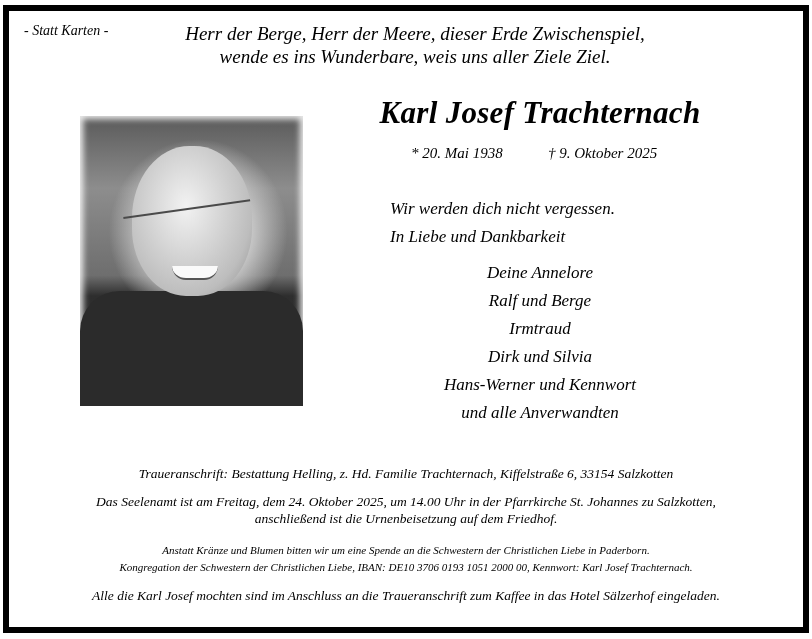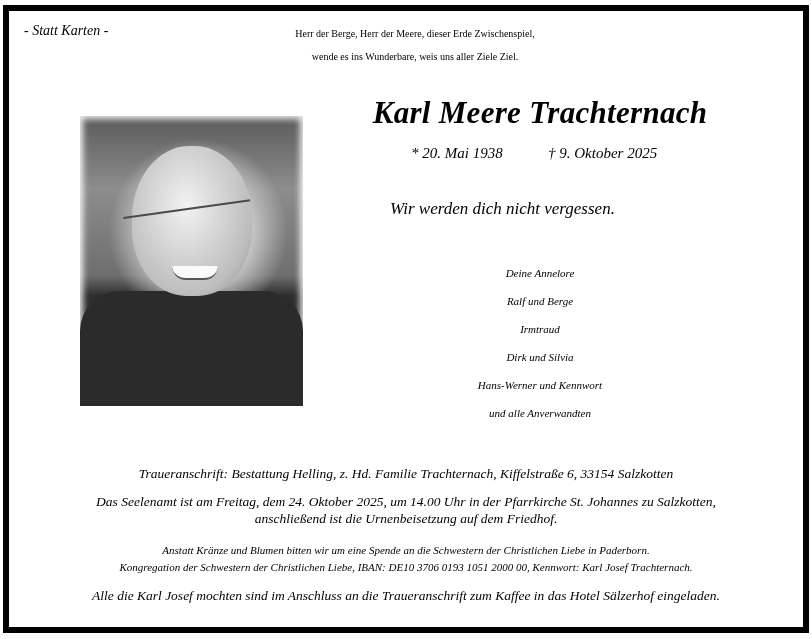--- a/index.html
+++ b/index.html
@@ -3,21 +3,21 @@
   <meta charset="utf-8">
   <style>
     html, body { margin: 0; padding: 0; background: #ffffff; }
     body { width: 812px; height: 639px; position: relative; overflow: hidden;
            font-family: "Liberation Serif", "DejaVu Serif", serif; color: #000; }
     .frame { position: absolute; left: 3px; top: 5px; width: 794px; height: 616px;
              border: 6px solid #000; background: #fff; }
     .abs { position: absolute; }
     .statt { left: 24px; top: 23px; font-size: 14px; font-style: italic; }
     .motto { left: 150px; top: 22px; width: 530px; text-align: center;
-             font-size: 10px; line-height: 23px; }
+             font-size: 19px; font-style: italic; line-height: 23px; }
     .photo { left: 80px; top: 116px; width: 223px; height: 290px;
              background:
                radial-gradient(ellipse 40% 32% at 53% 40%, #e8e8e8 0%, #cfcfcf 55%, rgba(0,0,0,0) 100%),
                linear-gradient(180deg, #5a5a5a 0%, #8d8d8d 25%, #6e6e6e 55%, #2e2e2e 62%, #262626 100%);
              box-shadow: 0 0 6px 3px rgba(255,255,255,0.9) inset; filter: blur(0.3px); }
     .photo-inner { position: absolute; inset: 0; }
     .head { position: absolute; left: 52px; top: 30px; width: 120px; height: 150px;
             border-radius: 48% 48% 45% 45%; background: radial-gradient(ellipse at 45% 40%, #f2f2f2, #bdbdbd 70%, #8a8a8a); }
     .glasses { position: absolute; left: 44px; top: 92px; width: 128px; height: 18px;
                border-top: 2px solid #4a4a4a; transform: rotate(-8deg); }
@@ -26,21 +26,21 @@
     .shirt { position: absolute; left: 0; top: 175px; width: 223px; height: 115px;
              background: #2b2b2b; border-radius: 40px 40px 0 0; }
     .name { left: 330px; top: 95px; width: 420px; text-align: center;
             font-size: 31px; font-weight: bold; font-style: italic; letter-spacing: 0.3px; }
     .dates { left: 400px; top: 145px; width: 300px; font-size: 15px; font-style: italic; }
     .dates .born { position: absolute; left: 11px; }
     .dates .died { position: absolute; left: 148px; }
     .closing { left: 390px; top: 195px; width: 300px; text-align: left;
                font-size: 17px; font-style: italic; line-height: 28px; }
     .family { left: 390px; top: 259px; width: 300px; text-align: center;
-              font-size: 11px; font-style: italic; line-height: 28px; }
+              font-size: 17px; font-style: italic; line-height: 28px; }
     .info { left: 14px; width: 784px; text-align: center; font-style: italic; font-size: 13.5px;
             line-height: 17px; }
     .info.addr { top: 465px; text-align: center; }
     .info.mass { top: 493px; }
     .info.donate { top: 542px; font-size: 11px; }
     .info.invite { top: 587px; }
   </style>
 </head>
 <body>
 
@@ -55,29 +55,30 @@
 
 <div class="abs photo" title="Schwarz-Weiß-Portrait von Karl Josef Trachternach">
   <div class="photo-inner">
     <div class="shirt"></div>
     <div class="head"></div>
     <div class="glasses"></div>
     <div class="smile"></div>
   </div>
 </div>
 
-<div class="abs name">Karl Meere Trachternach</div>
+<div class="abs name">Karl Josef Trachternach</div>
 
 <div class="abs dates">
   <span class="born">* 20. Mai 1938</span>
   <span class="died">† 9. Oktober 2025</span>
 </div>
 
 <div class="abs closing">
   <div>Wir werden dich nicht vergessen.</div>
+  <div>In Liebe und Dankbarkeit</div>
 </div>
 
 <div class="abs family">
   <div>Deine Annelore</div>
   <div>Ralf und Berge</div>
   <div>Irmtraud</div>
   <div>Dirk und Silvia</div>
   <div>Hans-Werner und Kennwort</div>
   <div>und alle Anverwandten</div>
 </div>

